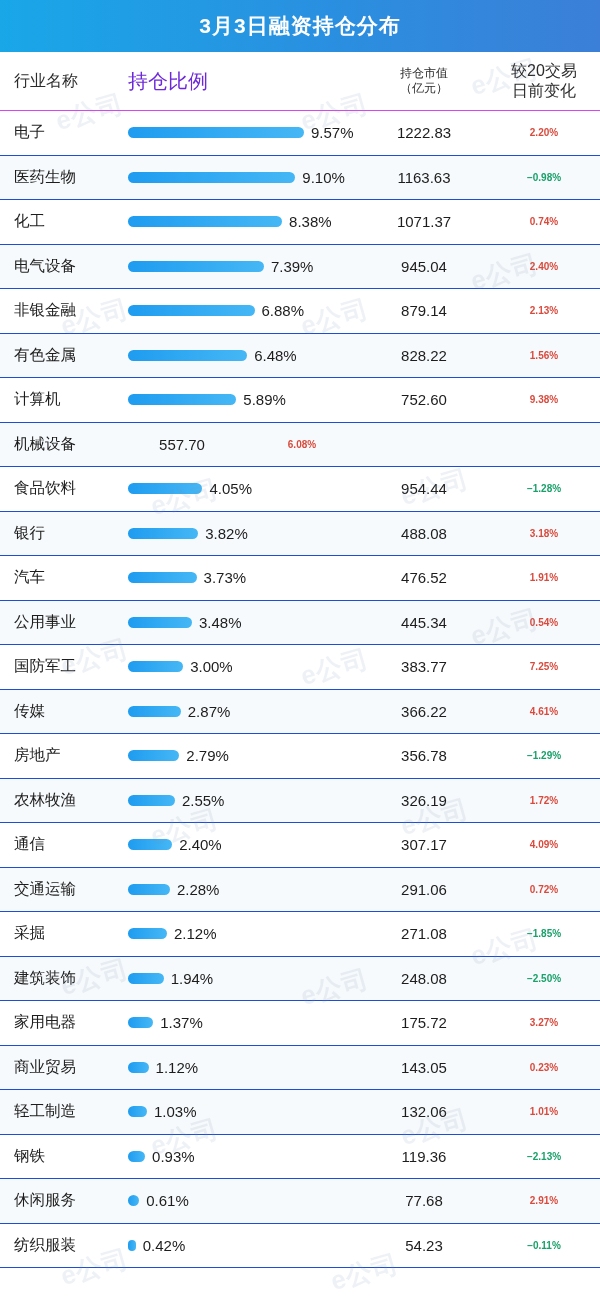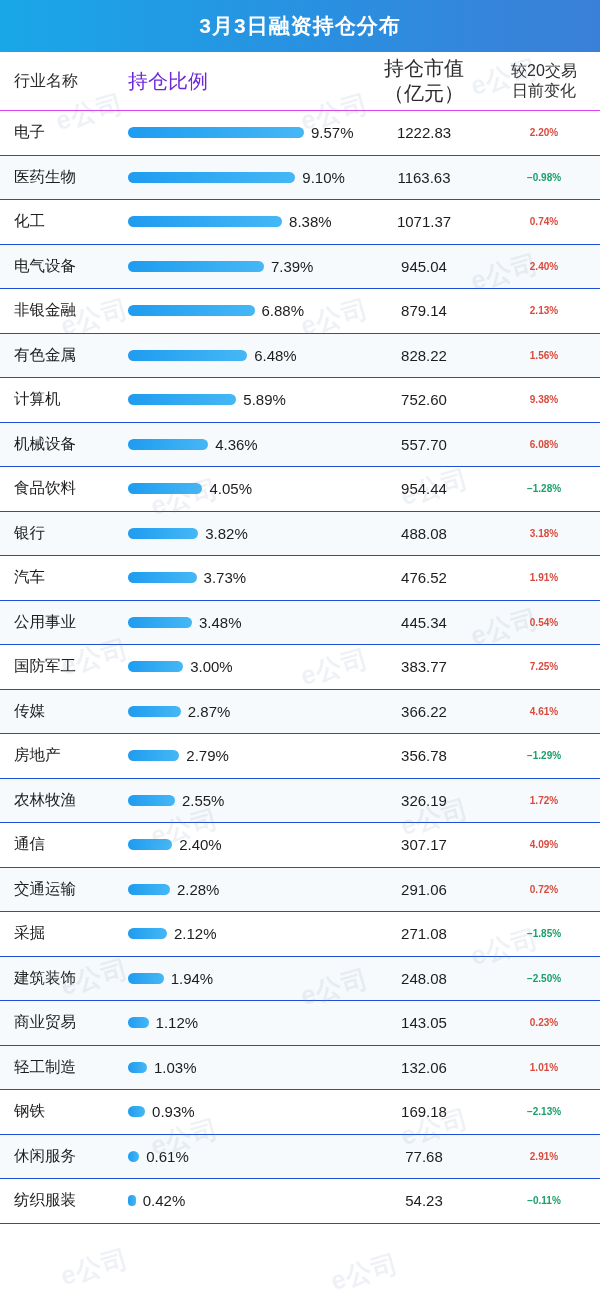--- a/index.html
+++ b/index.html
@@ -50,21 +50,21 @@
   }
   .colhead .c-ratio {
     flex: 1;
     padding-left: 10px;
     font-size: 20px;
     color: #6d28d9;
   }
   .colhead .c-value {
     width: 128px;
     text-align: center;
-    font-size: 20px;
+    font-size: 12px;
     color: #2b2b2b;
     line-height: 1.25;
   }
   .colhead .c-change {
     width: 112px;
     text-align: center;
     font-size: 16px;
     color: #2b2b2b;
     line-height: 1.25;
   }
@@ -220,24 +220,20 @@
         <div class="cell-name">计算机</div>
         <div class="cell-bar">
           <div class="bar" style="width: 108.322px;"></div>
           <span class="bar-label">5.89%</span>
         </div>
         <div class="cell-value">752.60</div>
         <div class="cell-change up">9.38%</div>
       </div>
       <div class="row alt">
         <div class="cell-name">机械设备</div>
-        <div class="cell-bar">
-          <div class="bar" style="width: 80.1839px;"></div>
-          <span class="bar-label">4.36%</span>
-        </div>
         <div class="cell-value">557.70</div>
         <div class="cell-change up">6.08%</div>
       </div>
       <div class="row">
         <div class="cell-name">食品饮料</div>
         <div class="cell-bar">
           <div class="bar" style="width: 74.4828px;"></div>
           <span class="bar-label">4.05%</span>
         </div>
         <div class="cell-value">954.44</div>
@@ -335,20 +331,29 @@
       </div>
       <div class="row alt">
         <div class="cell-name">建筑装饰</div>
         <div class="cell-bar">
           <div class="bar" style="width: 35.6782px;"></div>
           <span class="bar-label">1.94%</span>
         </div>
         <div class="cell-value">248.08</div>
         <div class="cell-change down">−2.50%</div>
       </div>
+      <div class="row">
+        <div class="cell-name">家用电器</div>
+        <div class="cell-bar">
+          <div class="bar" style="width: 25.1954px;"></div>
+          <span class="bar-label">1.37%</span>
+        </div>
+        <div class="cell-value">175.72</div>
+        <div class="cell-change up">3.27%</div>
+      </div>
       <div class="row alt">
         <div class="cell-name">商业贸易</div>
         <div class="cell-bar">
           <div class="bar" style="width: 20.5977px;"></div>
           <span class="bar-label">1.12%</span>
         </div>
         <div class="cell-value">143.05</div>
         <div class="cell-change up">0.23%</div>
       </div>
       <div class="row alt">
@@ -359,21 +364,21 @@
         </div>
         <div class="cell-value">132.06</div>
         <div class="cell-change up">1.01%</div>
       </div>
       <div class="row">
         <div class="cell-name">钢铁</div>
         <div class="cell-bar">
           <div class="bar" style="width: 17.1034px;"></div>
           <span class="bar-label">0.93%</span>
         </div>
-        <div class="cell-value">169.18</div>
+        <div class="cell-value">119.36</div>
         <div class="cell-change down">−2.13%</div>
       </div>
       <div class="row alt">
         <div class="cell-name">休闲服务</div>
         <div class="cell-bar">
           <div class="bar" style="width: 11.2184px;"></div>
           <span class="bar-label">0.61%</span>
         </div>
         <div class="cell-value">77.68</div>
         <div class="cell-change up">2.91%</div>

